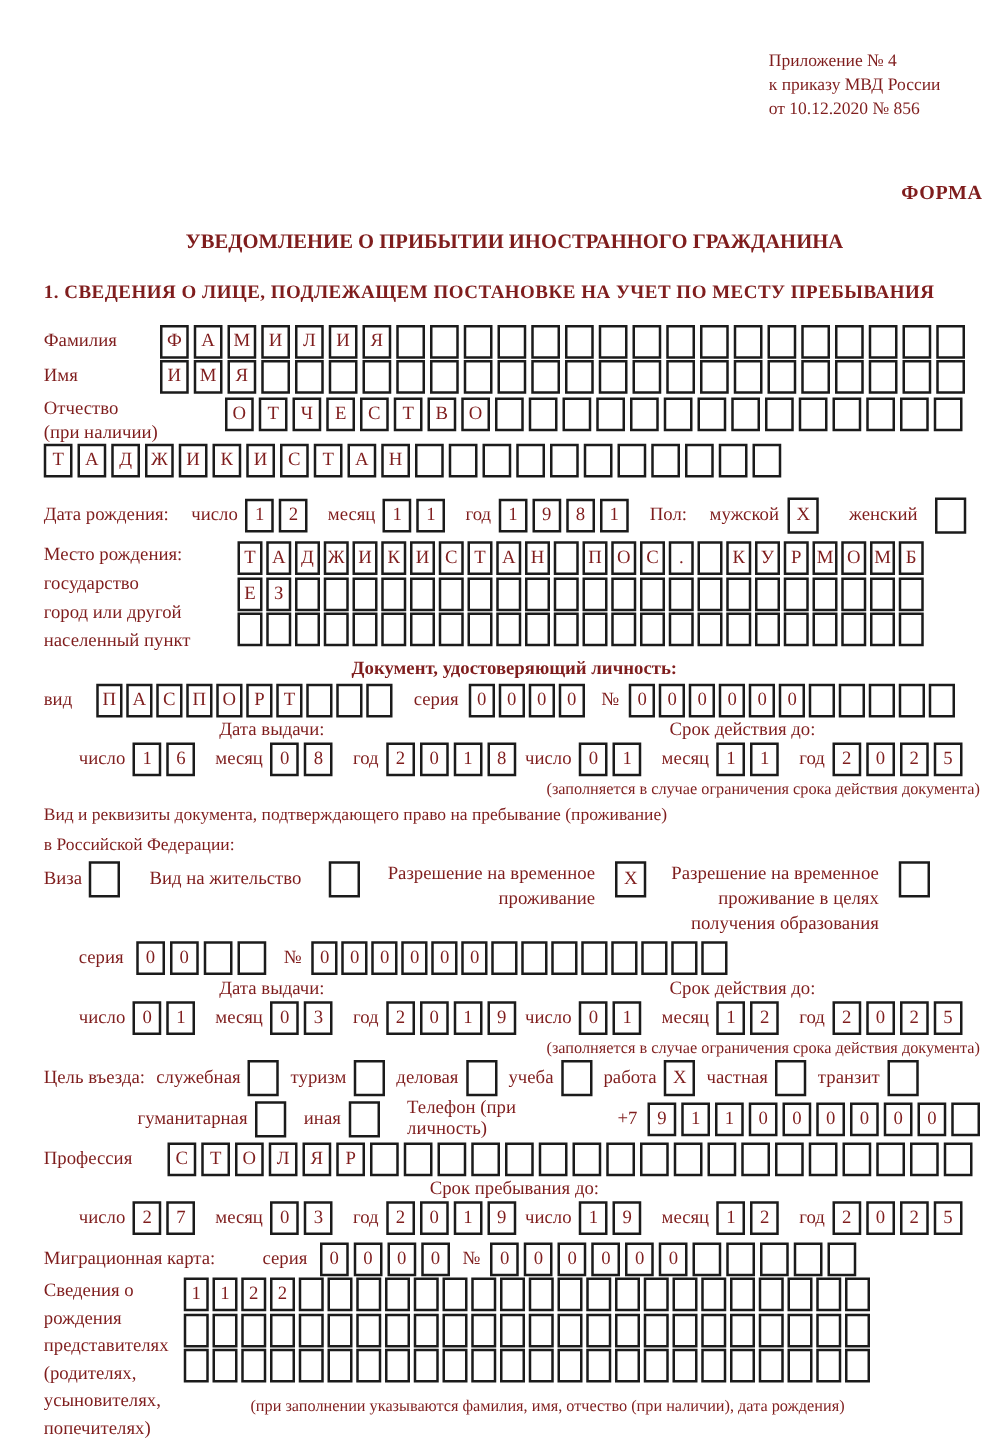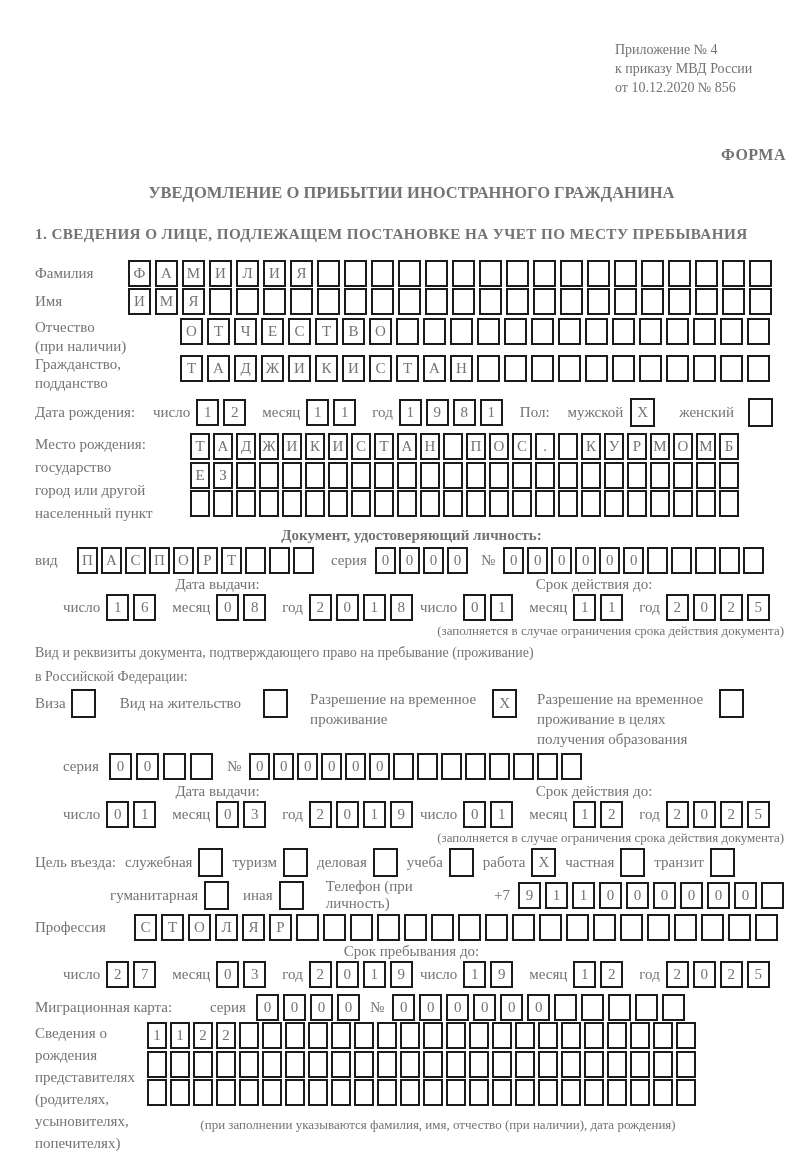--- a/index.html
+++ b/index.html
@@ -1,18 +1,18 @@
 <!DOCTYPE html>
 <html><head>
 <meta charset="utf-8">
 <style>
   html,body { margin:0; padding:0; background:#ffffff; }
   .page {
     position:relative; width:800px; height:1163px; background:#fff;
-    font-family:"Liberation Serif","DejaVu Serif",serif; color:#737373;
+    font-family:"Liberation Serif","DejaVu Serif",serif; color:#7f1d1d;
     box-sizing:border-box; padding:36px 12px 0 35px; overflow:hidden;
   }
   .appendix { position:absolute; left:615px; top:40px; font-size:14px; line-height:19px; }
   .appendix .sub { font-size:13px; line-height:17px; margin-top:4px; }
   .forma { position:absolute; top:146px; right:14px; font-weight:bold; font-size:16px; letter-spacing:.5px; }
   .title { margin-top:146px; text-align:center; font-weight:bold; font-size:16.5px; line-height:21px; }
   .blank-line { display:inline-block; width:55px; border-bottom:2px solid #333; margin-left:10px; transform:translateY(-2px); }
   .sect { margin-top:22px; font-weight:bold; font-size:15.2px; letter-spacing:.4px; }
   .rows { margin-top:17px; font-size:15px; }
   .row { display:flex; align-items:center; margin-bottom:1px; }
@@ -32,21 +32,21 @@
   .dateheads { display:flex; font-size:15px; }
   .dh-left { width:365px; text-align:center; }
   .dh-right { flex:1; text-align:center; }
   .daterow { display:flex; margin-top:1px; }
   .dg-left { width:365px; box-sizing:border-box; padding-left:28px; }
   .dg-right { flex:1; box-sizing:border-box; padding-left:20px; }
   .dnote { font-size:13px; text-align:right; margin-top:2px; padding-right:4px; }
   .intro { font-size:14px; margin-top:6px; }
   .vrow { display:flex; align-items:flex-start; margin-top:4px; font-size:15px; }
   .vlab { line-height:29px; }
-  .vlab2 { text-align:left; line-height:20px; }
+  .vlab2 { text-align:right; line-height:20px; }
   .opt { display:flex; align-items:center; }
   .opt .ol { margin-right:6px; }
   .stack3 { display:flex; }
   .stack3 .col { display:flex; flex-direction:column; }
   .stack3 .col .cells { margin-bottom:1.5px; }
   .gnote { font-size:13px; margin-top:9px; text-align:center; padding-left:30px; }
   .mt1{margin-top:1px}.mt2{margin-top:2px}.mt3{margin-top:3px}.mt4{margin-top:4px}
   .mt6{margin-top:6px}.mt8{margin-top:8px}
 </style>
 </head>
@@ -154,24 +154,20 @@
           <span class="cell"></span>
           <span class="cell"></span>
           <span class="cell"></span>
           <span class="cell"></span>
           <span class="cell"></span>
           <span class="cell"></span>
         </span>
     </div>
 
     <div class="rowt" style="min-height:37px">
-      <span class="lblcol" style="width:145px">
-        <div>Гражданство,</div>
-        <div>подданство</div>
-      </span>
       <span class="cells">
           <span class="cell">Т</span>
           <span class="cell">А</span>
           <span class="cell">Д</span>
           <span class="cell">Ж</span>
           <span class="cell">И</span>
           <span class="cell">К</span>
           <span class="cell">И</span>
           <span class="cell">С</span>
           <span class="cell">Т</span>

